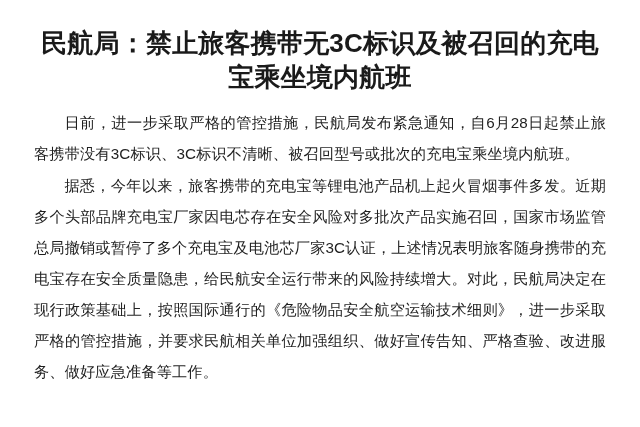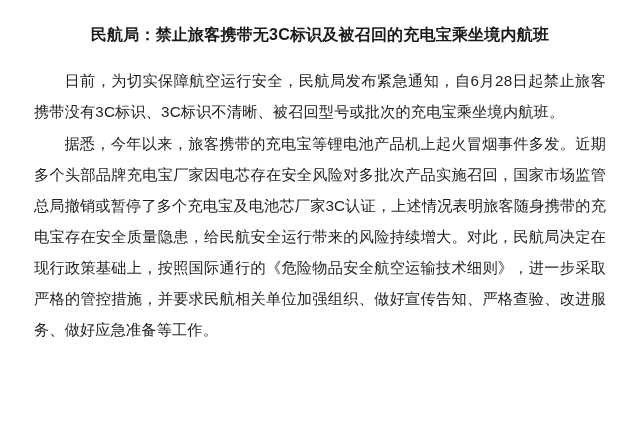--- a/index.html
+++ b/index.html
@@ -16,22 +16,22 @@
   }
   .page {
     width: 640px;
     height: 427px;
     box-sizing: border-box;
     padding: 0 34px;
     position: relative;
   }
   .headline {
     margin: 0;
-    padding-top: 18px;
-    font-size: 16px;
+    padding-top: 26px;
+    font-size: 26px;
     line-height: 34px;
     font-weight: bold;
     color: #1a1a1a;
     text-align: center;
     letter-spacing: 0.2px;
   }
   .meta-bar {
     margin-top: 18px;
     height: 37px;
     border-top: 1px solid #ebebeb;
@@ -98,17 +98,17 @@
 </style>
 </head>
 <body>
 
 <div class="page">
 
   <h1 class="headline">民航局：禁止旅客携带无3C标识及被召回的充电宝乘坐境内航班</h1>
 
 
   <div class="article">
-    <p>日前，为切实保障航空运行安全，民航局发布紧急通知，自6月28日起禁止旅客携带没有3C标识、3C标识不清晰、被召回型号或批次的充电宝乘坐境内航班。</p>
+    <p>日前，进一步采取严格的管控措施，民航局发布紧急通知，自6月28日起禁止旅客携带没有3C标识、3C标识不清晰、被召回型号或批次的充电宝乘坐境内航班。</p>
     <p>据悉，今年以来，旅客携带的充电宝等锂电池产品机上起火冒烟事件多发。近期多个头部品牌充电宝厂家因电芯存在安全风险对多批次产品实施召回，国家市场监管总局撤销或暂停了多个充电宝及电池芯厂家3C认证，上述情况表明旅客随身携带的充电宝存在安全质量隐患，给民航安全运行带来的风险持续增大。对此，民航局决定在现行政策基础上，按照国际通行的《危险物品安全航空运输技术细则》，进一步采取严格的管控措施，并要求民航相关单位加强组织、做好宣传告知、严格查验、改进服务、做好应急准备等工作。</p>
   </div>
 
 </div>
 
 </body></html>

